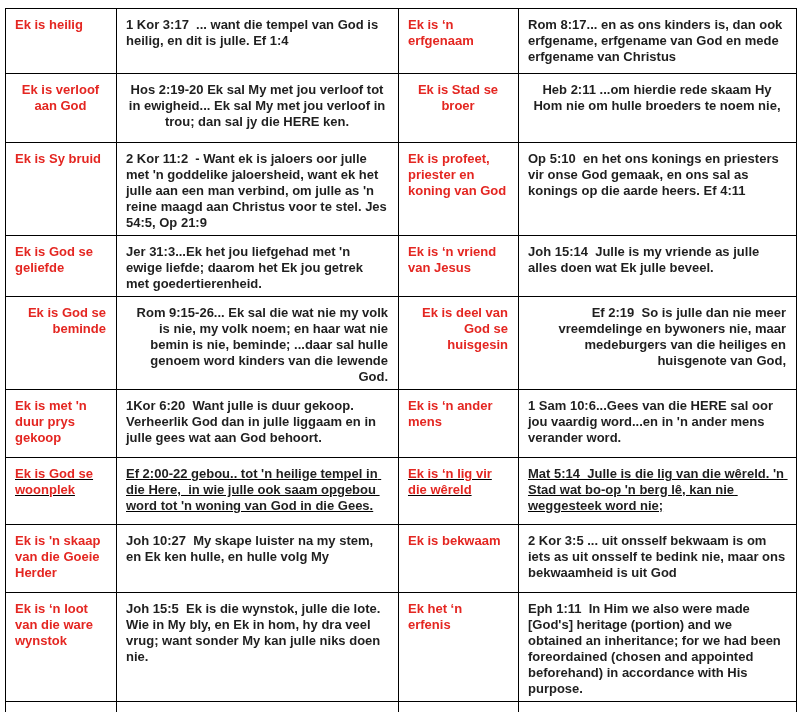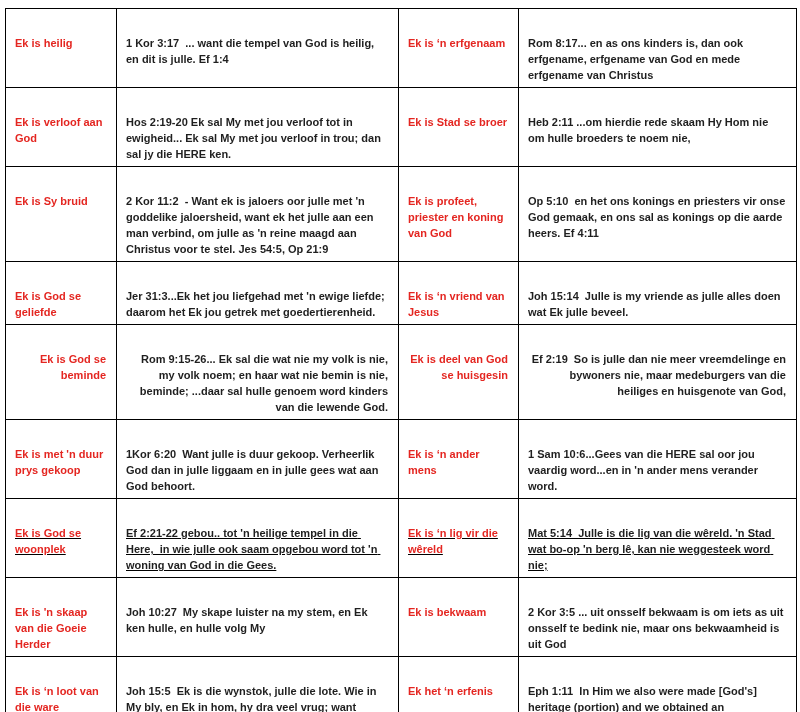--- a/index.html
+++ b/index.html
@@ -24,23 +24,23 @@
     width: 791px;
     margin: 8px 0 0 5px;
   }
   col.c-label1 { width: 111px; }
   col.c-verse1 { width: 282px; }
   col.c-label2 { width: 120px; }
   col.c-verse2 { width: 278px; }
   td {
     border: 1px solid var(--border);
     vertical-align: top;
-    padding: 26px 10px 4px 9px;
+    padding: 8px 10px 4px 9px;
     font-weight: bold;
-    font-size: 11px;
+    font-size: 13px;
     line-height: 16px;
     font-family: "Liberation Sans", sans-serif;
     overflow: hidden;
   }
   td.label { color: var(--red); }
   td.verse { color: var(--text); white-space: pre-wrap; }
 </style>
 </head>
 <body>
 
@@ -52,21 +52,21 @@
       <col class="c-label2">
       <col class="c-verse2">
     </colgroup>
     <tbody id="table-body">
         <tr style="height: 65px;">
           <td class="label">Ek is heilig</td>
           <td class="verse">1 Kor 3:17  ... want die tempel van God is heilig, en dit is julle. Ef 1:4</td>
           <td class="label">Ek is ‘n erfgenaam</td>
           <td class="verse">Rom 8:17... en as ons kinders is, dan ook erfgename, erfgename van God en mede erfgename van Christus</td>
         </tr>
-        <tr style="height: 69px;">
+        <tr style="height: 69px; text-align: center;">
           <td class="label">Ek is verloof aan God</td>
           <td class="verse">Hos 2:19-20 Ek sal My met jou verloof tot in ewigheid... Ek sal My met jou verloof in trou; dan sal jy die HERE ken.</td>
           <td class="label">Ek is Stad se broer</td>
           <td class="verse">Heb 2:11 ...om hierdie rede skaam Hy Hom nie om hulle broeders te noem nie,</td>
         </tr>
         <tr style="height: 78px;">
           <td class="label">Ek is Sy bruid</td>
           <td class="verse">2 Kor 11:2  - Want ek is jaloers oor julle met 'n goddelike jaloersheid, want ek het julle aan een man verbind, om julle as 'n reine maagd aan Christus voor te stel. Jes 54:5, Op 21:9</td>
           <td class="label">Ek is profeet, priester en koning van God</td>
           <td class="verse">Op 5:10  en het ons konings en priesters vir onse God gemaak, en ons sal as konings op die aarde heers. Ef 4:11</td>
@@ -84,21 +84,21 @@
           <td class="verse">Ef 2:19  So is julle dan nie meer vreemdelinge en bywoners nie, maar medeburgers van die heiliges en huisgenote van God,</td>
         </tr>
         <tr style="height: 68px;">
           <td class="label">Ek is met 'n duur prys gekoop</td>
           <td class="verse">1Kor 6:20  Want julle is duur gekoop. Verheerlik God dan in julle liggaam en in julle gees wat aan God behoort.</td>
           <td class="label">Ek is ‘n ander mens</td>
           <td class="verse">1 Sam 10:6...Gees van die HERE sal oor jou vaardig word...en in 'n ander mens verander word.</td>
         </tr>
         <tr style="height: 67px; text-decoration: underline;">
           <td class="label">Ek is God se woonplek</td>
-          <td class="verse">Ef 2:21-22 gebou.. tot 'n heilige tempel in die Here,  in wie julle ook saam opgebou word tot 'n woning van God in die Gees.</td>
+          <td class="verse">Ef 2:00-22 gebou.. tot 'n heilige tempel in die Here,  in wie julle ook saam opgebou word tot 'n woning van God in die Gees.</td>
           <td class="label">Ek is ‘n lig vir die wêreld</td>
           <td class="verse">Mat 5:14  Julle is die lig van die wêreld. 'n Stad wat bo-op 'n berg lê, kan nie weggesteek word nie;</td>
         </tr>
         <tr style="height: 68px;">
           <td class="label">Ek is 'n skaap van die Goeie Herder</td>
           <td class="verse">Joh 10:27  My skape luister na my stem, en Ek ken hulle, en hulle volg My</td>
           <td class="label">Ek is bekwaam</td>
           <td class="verse">2 Kor 3:5 ... uit onsself bekwaam is om iets as uit onsself te bedink nie, maar ons bekwaamheid is uit God</td>
         </tr>
         <tr style="height: 93px;">

